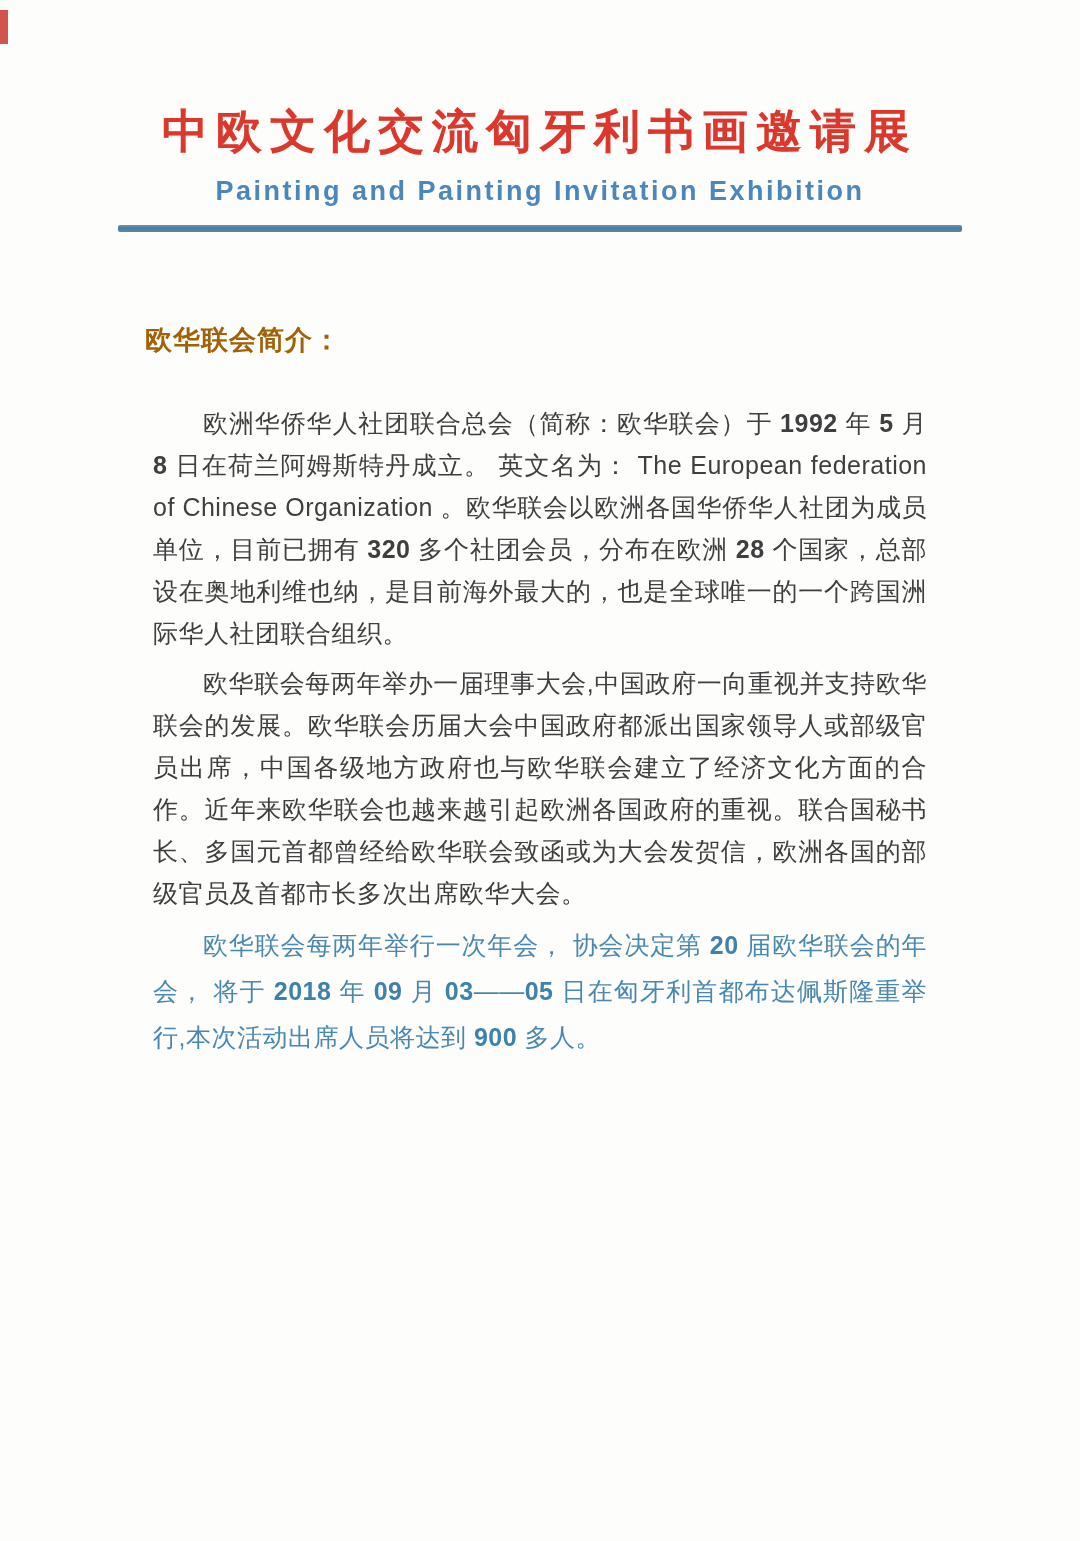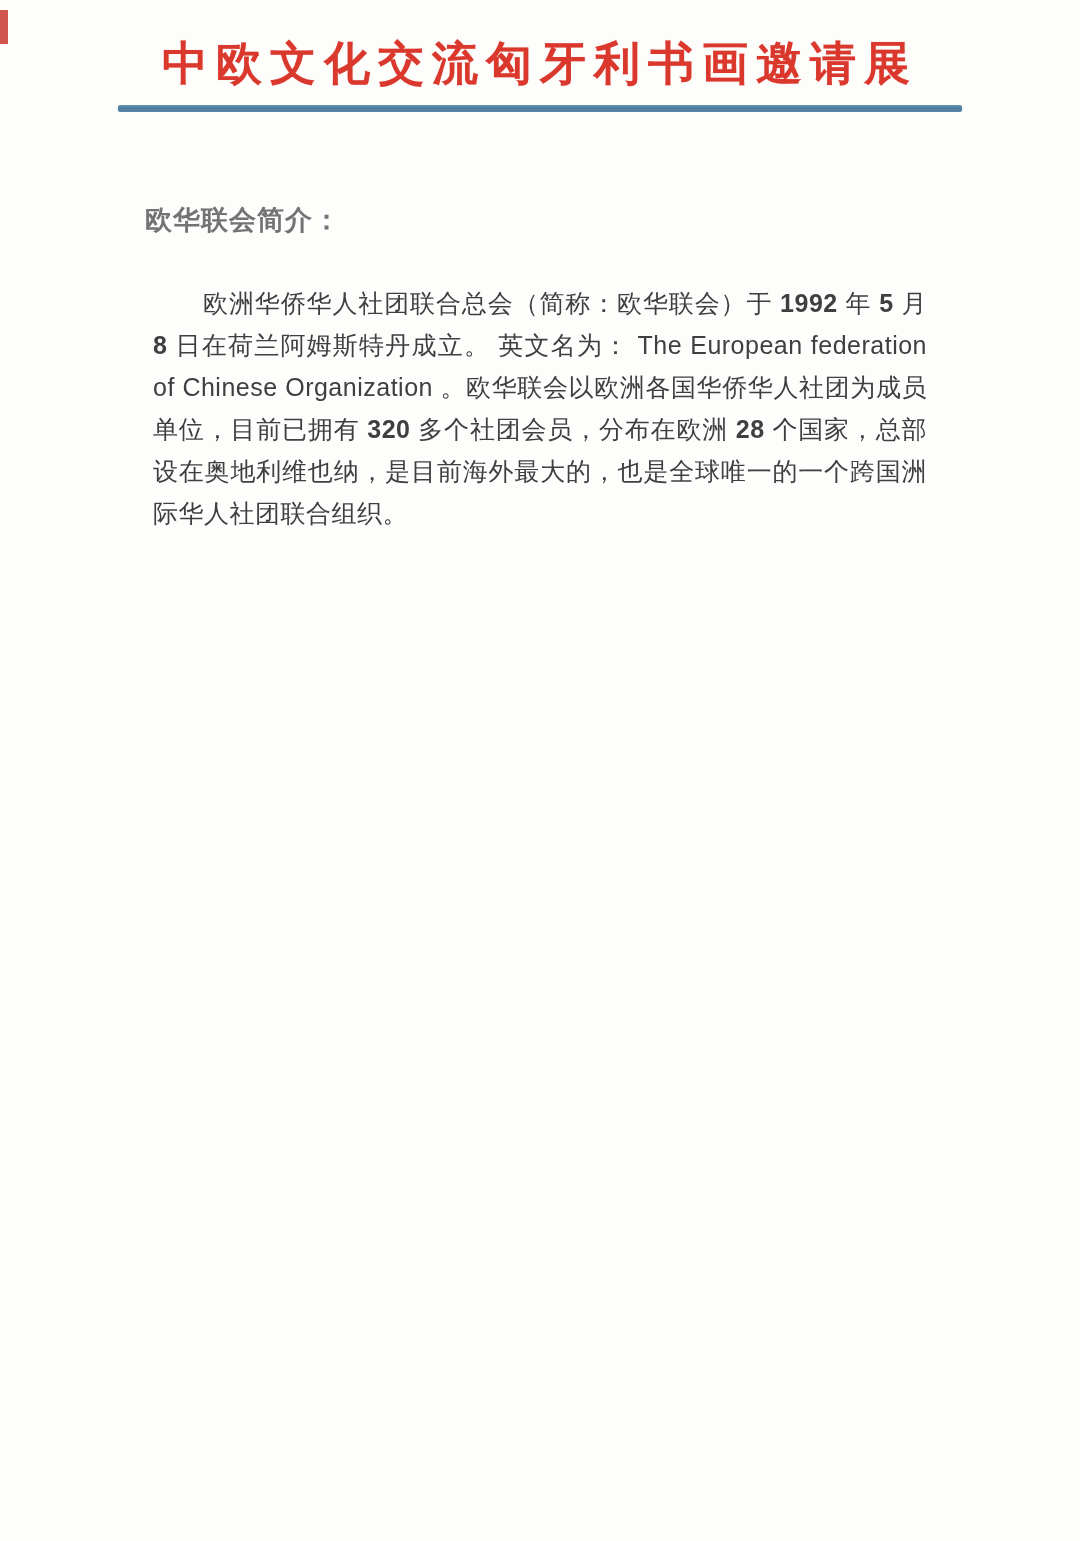--- a/index.html
+++ b/index.html
@@ -19,21 +19,21 @@
   .corner-mark {
     position: absolute;
     left: 0;
     top: 10px;
     width: 8px;
     height: 34px;
     background: #c8372d;
     opacity: 0.85;
   }
   header.doc-header {
-    padding-top: 36px;
+    padding-top: 104px;
     text-align: center;
   }
   h1.doc-title {
     margin: 0 0 14px 0;
     font-size: 46px;
     line-height: 54px;
     font-weight: bold;
     letter-spacing: 8px;
     color: #da382d;
     text-shadow: 0 0 1px rgba(218,56,45,0.35);
@@ -55,21 +55,21 @@
   }
   main.doc-body {
     padding: 0 145px;
     color: #3f3f3f;
   }
   h2.section-heading {
     margin: 0;
     font-size: 27px;
     line-height: 32px;
     font-weight: bold;
-    color: #737373;
+    color: #a16207;
     letter-spacing: 1px;
   }
   h2.section-heading.first {
     margin-top: 92px;
     margin-bottom: 46px;
   }
   h2.section-heading.second {
     margin-top: 48px;
     margin-bottom: 44px;
   }
@@ -100,28 +100,31 @@
 </style>
 </head>
 <body>
 
 <div class="page">
 
   <div class="corner-mark"></div>
 
   <header class="doc-header">
     <h1 class="doc-title">中欧文化交流匈牙利书画邀请展</h1>
+    <div class="doc-subtitle">Painting and Painting Invitation Exhibition</div>
     <div class="header-divider"></div>
   </header>
 
   <main class="doc-body">
 
     <h2 class="section-heading first">欧华联会简介：</h2>
 
     <p class="body-para digits-bold">欧洲华侨华人社团联合总会（简称：欧华联会）于 <span class="num">1992</span> 年 <span class="num">5</span> 月 <span class="num">8</span> 日在荷兰阿姆斯特丹成立。 英文名为： The European federation of Chinese Organization 。欧华联会以欧洲各国华侨华人社团为成员单位，目前已拥有 <span class="num">320</span> 多个社团会员，分布在欧洲 <span class="num">28</span> 个国家，总部设在奥地利维也纳，是目前海外最大的，也是全球唯一的一个跨国洲际华人社团联合组织。</p>
 
+    <p class="body-para digits-bold">欧华联会每两年举办一届理事大会,中国政府一向重视并支持欧华联会的发展。欧华联会历届大会中国政府都派出国家领导人或部级官员出席，中国各级地方政府也与欧华联会建立了经济文化方面的合作。近年来欧华联会也越来越引起欧洲各国政府的重视。联合国秘书长、多国元首都曾经给欧华联会致函或为大会发贺信，欧洲各国的部级官员及首都市长多次出席欧华大会。</p>
 
 
 
+    <p class="body-para highlight digits-bold">欧华联会每两年举行一次年会， 协会决定第 <span class="num">20</span> 届欧华联会的年会， 将于 <span class="num">2018</span> 年 <span class="num">09</span> 月 <span class="num">03</span>——<span class="num">05</span> 日在匈牙利首都布达佩斯隆重举行,本次活动出席人员将达到 <span class="num">900</span> 多人。</p>
 
   </main>
 
 </div>
 
 </body></html>

